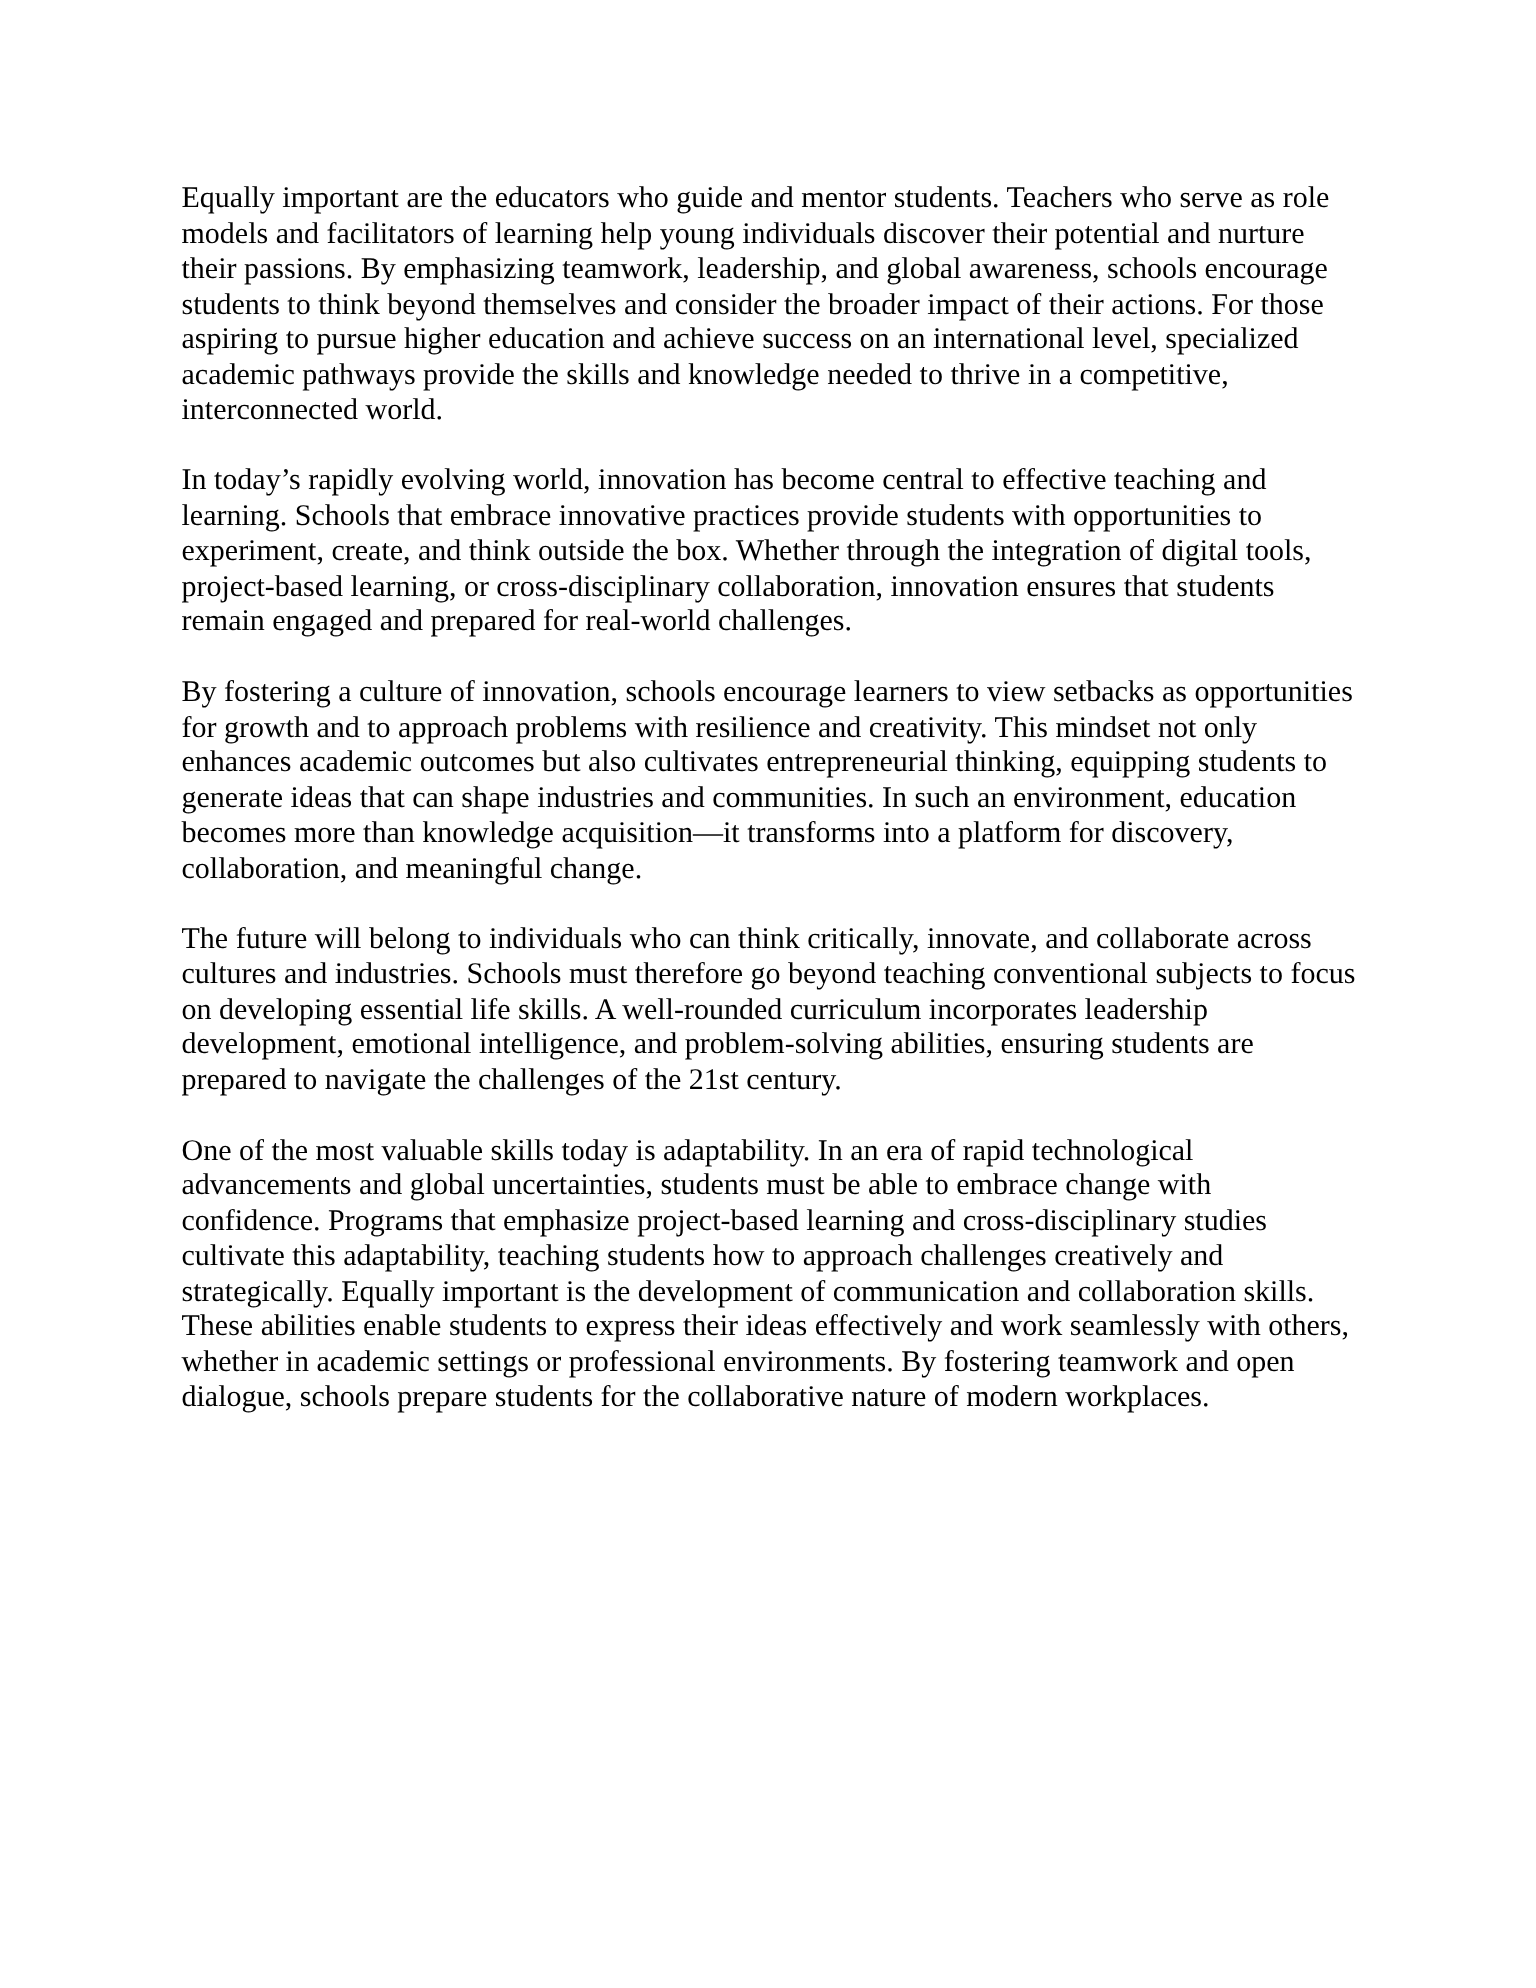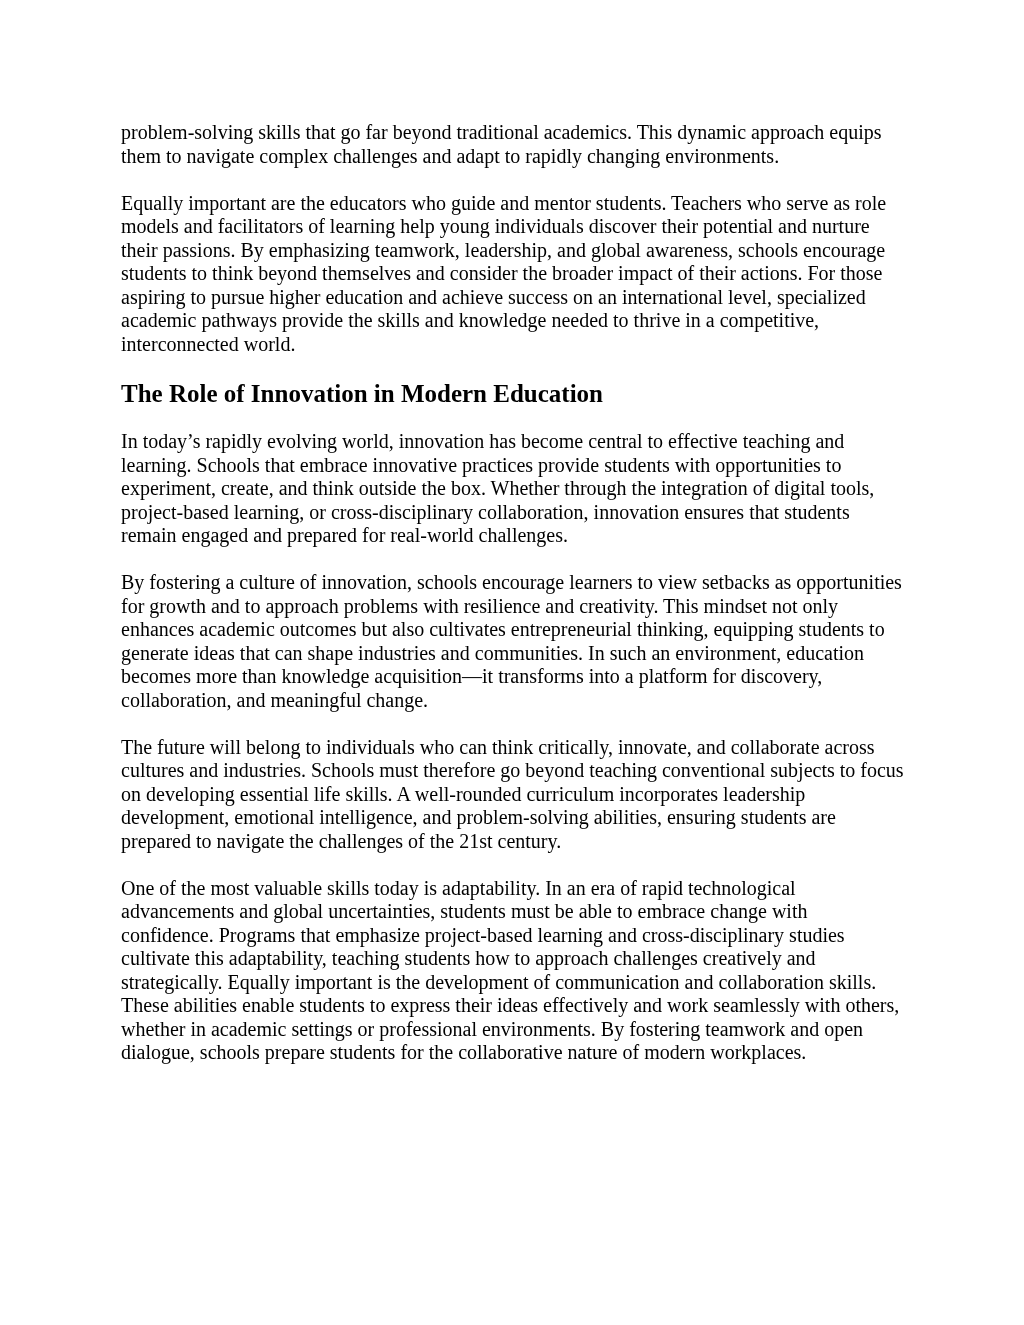--- a/index.html
+++ b/index.html
@@ -38,25 +38,23 @@
   .heading.extra-space {
     margin-top: 70.5px;
   }
 </style>
 </head>
 <body>
 
 <div class="page">
   <div class="content">
 
-    <p class="body-text">problem-solving skills that go far beyond traditional academics. This dynamic approach equips them to navigate complex challenges and adapt to rapidly changing environments.</p>
 
     <p class="body-text">Equally important are the educators who guide and mentor students. Teachers who serve as role models and facilitators of learning help young individuals discover their potential and nurture their passions. By emphasizing teamwork, leadership, and global awareness, schools encourage students to think beyond themselves and consider the broader impact of their actions. For those aspiring to pursue higher education and achieve success on an international level, specialized academic pathways provide the skills and knowledge needed to thrive in a competitive, interconnected world.</p>
 
-    <h2 class="heading">The Role of Innovation in Modern Education</h2>
 
     <p class="body-text">In today’s rapidly evolving world, innovation has become central to effective teaching and learning. Schools that embrace innovative practices provide students with opportunities to experiment, create, and think outside the box. Whether through the integration of digital tools, project-based learning, or cross-disciplinary collaboration, innovation ensures that students remain engaged and prepared for real-world challenges.</p>
 
     <p class="body-text">By fostering a culture of innovation, schools encourage learners to view setbacks as opportunities for growth and to approach problems with resilience and creativity. This mindset not only enhances academic outcomes but also cultivates entrepreneurial thinking, equipping students to generate ideas that can shape industries and communities. In such an environment, education becomes more than knowledge acquisition—it transforms into a platform for discovery, collaboration, and meaningful change.</p>
 
 
     <p class="body-text">The future will belong to individuals who can think critically, innovate, and collaborate across cultures and industries. Schools must therefore go beyond teaching conventional subjects to focus on developing essential life skills. A well-rounded curriculum incorporates leadership development, emotional intelligence, and problem-solving abilities, ensuring students are prepared to navigate the challenges of the 21st century.</p>
 
     <p class="body-text">One of the most valuable skills today is adaptability. In an era of rapid technological advancements and global uncertainties, students must be able to embrace change with confidence. Programs that emphasize project-based learning and cross-disciplinary studies cultivate this adaptability, teaching students how to approach challenges creatively and strategically. Equally important is the development of communication and collaboration skills. These abilities enable students to express their ideas effectively and work seamlessly with others, whether in academic settings or professional environments. By fostering teamwork and open dialogue, schools prepare students for the collaborative nature of modern workplaces.</p>
 

